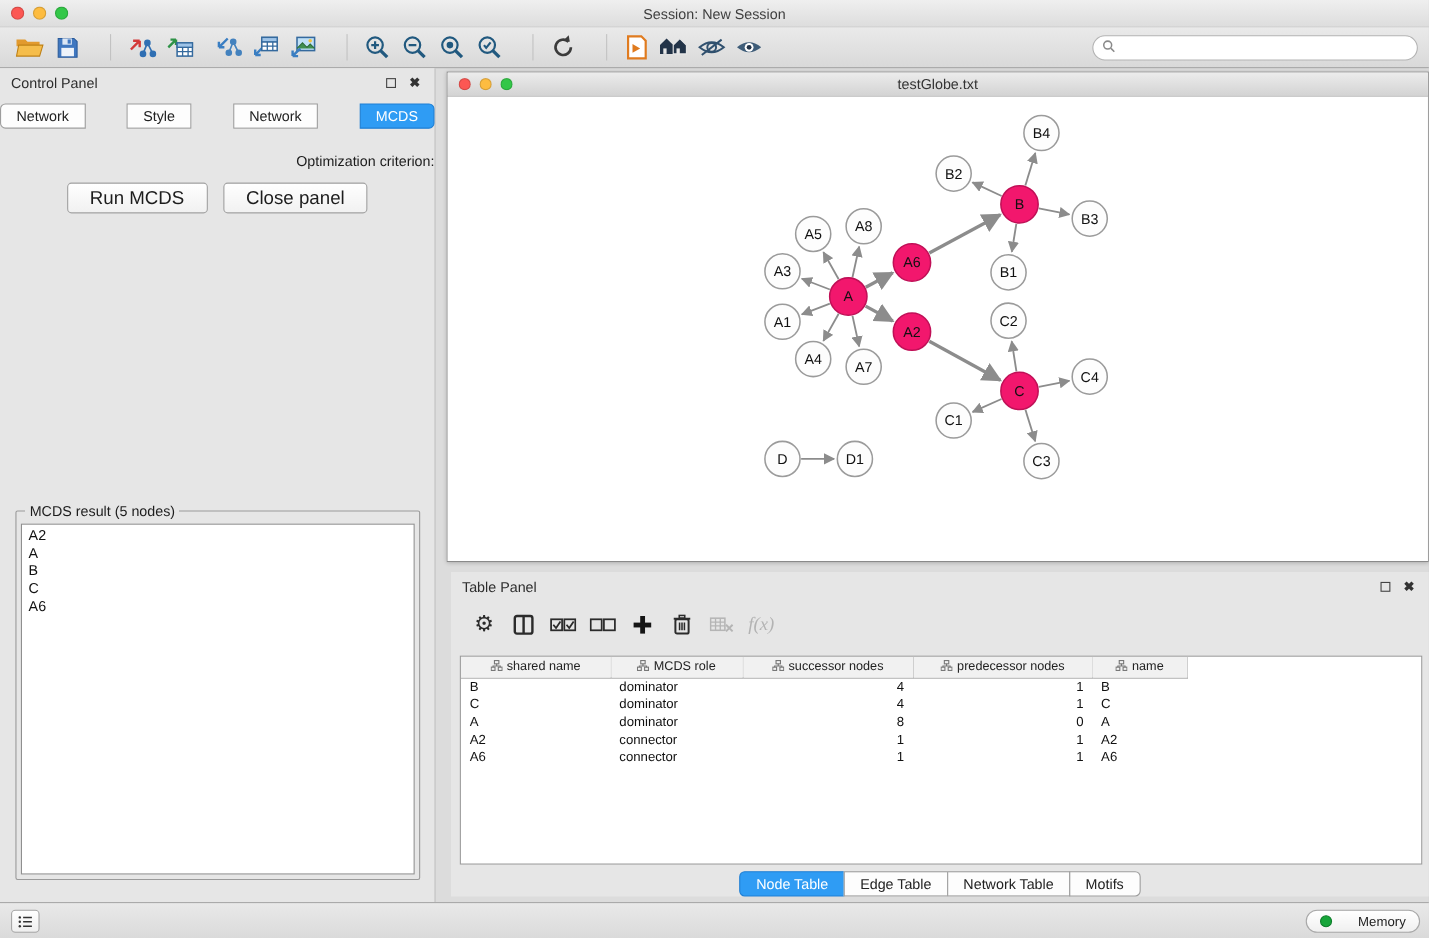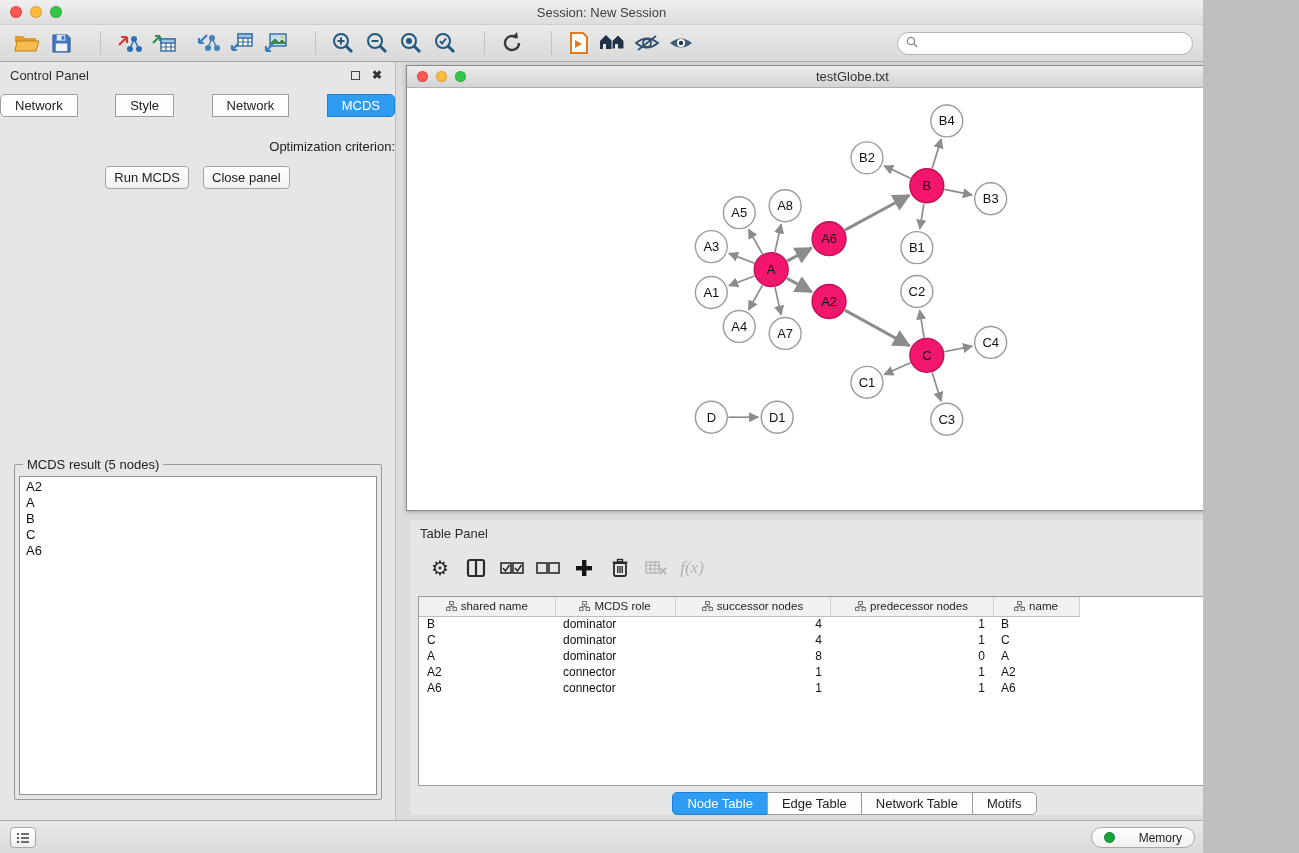--- a/index.html
+++ b/index.html
@@ -1,17 +1,17 @@
 <!DOCTYPE html>
 <html><head>
 <meta charset="utf-8">
 <style>
   *{margin:0;padding:0;box-sizing:border-box}
   body{font-family:"Liberation Sans",sans-serif;background:#bfbfbf}
-  .app{position:relative;width:1203px;height:853px;background:#dcdcdc;overflow:hidden;color:#1d1d1d;font-size:13px}
+  .app{position:relative;width:1299px;height:853px;background:#dcdcdc;overflow:hidden;color:#1d1d1d;font-size:13px}
 
   
   .titlebar{position:absolute;top:0;left:0;right:0;height:25px;background:linear-gradient(#efefef,#dddddd);display:flex;align-items:center;justify-content:center;border-bottom:1px solid #cfcfcf}
   .titlebar .wtitle{font-size:13px;color:#3f3f3f}
   .lights{position:absolute;left:10px;top:6px;display:flex;gap:8px}
   .light{width:12px;height:12px;border-radius:50%;border:1px solid rgba(0,0,0,.15)}
   .light.red{background:#fc5753}.light.yellow{background:#fdbc40}.light.green{background:#33c748}
 
   
   .toolbar{position:absolute;top:25px;left:0;right:0;height:37px;background:linear-gradient(#eaeaea,#d9d9d9);border-bottom:1px solid #a6a6a6;display:flex;align-items:center}
@@ -33,21 +33,21 @@
   .seg-tab:last-child{border-radius:0 5px 5px 0}
   .seg-tab.active{background:#2f9cf4;border-color:#1f7fd4;color:#fff}
   .opt-label{text-align:right;margin-top:22px;font-size:13px;color:#1c1c1c}
   .select-wrap{margin:8px auto 0;width:314px;height:23px;background:#fff;border:1px solid #9f9f9f;border-radius:4px;display:flex;align-items:center;position:relative;cursor:default}
   .select-wrap .sel-text{flex:1;font-size:12.5px;padding:0 6px;white-space:nowrap;overflow:hidden}
   .stepper{width:17px;height:21px;border-radius:3px;background:linear-gradient(#7cbdf7,#2382e0);margin-right:1px;display:flex;flex-direction:column;align-items:center;justify-content:center;gap:1px}
   .stepper i{width:0;height:0;border-left:4px solid transparent;border-right:4px solid transparent}
   .stepper .up{border-bottom:4px solid #fff}
   .stepper .dn{border-top:4px solid #fff}
   .btn-row{display:flex;justify-content:center;gap:14px;margin-top:12px}
-  .push-btn{font-family:"Liberation Sans",sans-serif;font-size:13px;color:#1d1d1d;background:linear-gradient(#ffffff,#f1f1f1);border:1px solid #a3a3a3;border-radius:4px;padding:3px 8px;cursor:default}
+  .push-btn{font-family:"Liberation Sans",sans-serif;font-size:17px;color:#1d1d1d;background:linear-gradient(#ffffff,#f1f1f1);border:1px solid #a3a3a3;border-radius:4px;padding:3px 20px;cursor:default}
   .result-box{position:absolute;left:14px;top:395px;width:368px;height:343px;border:1px solid #9a9a9a;border-radius:2px;padding:4px}
   .result-box legend{font-size:13px;color:#1d1d1d;padding:0 4px;margin-left:4px}
   .result-list{background:#fff;border:1px solid #8f8f8f;width:100%;height:100%;overflow:hidden;padding:2px 6px}
   .result-item{font-size:13px;line-height:16px;color:#111}
 
   
   .net-window{position:absolute;left:406px;top:65px;width:893px;height:446px;background:#fff;border:1px solid #8a8a8a;box-shadow:0 1px 4px rgba(0,0,0,.25)}
   .net-titlebar{height:22px;background:linear-gradient(#ececec,#d3d3d3);border-bottom:1px solid #b0b0b0;display:flex;align-items:center;justify-content:center;position:relative}
   .net-titlebar .lights{top:5px}
   .net-titlebar .light{width:11px;height:11px}

